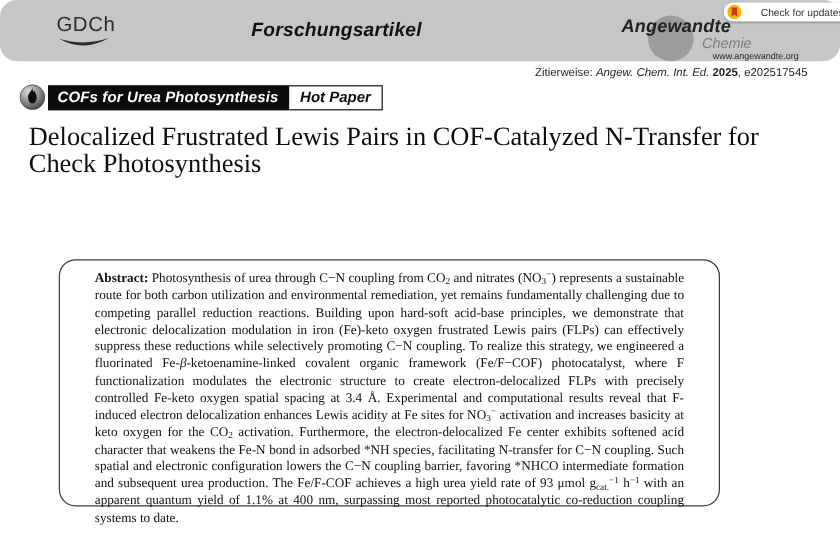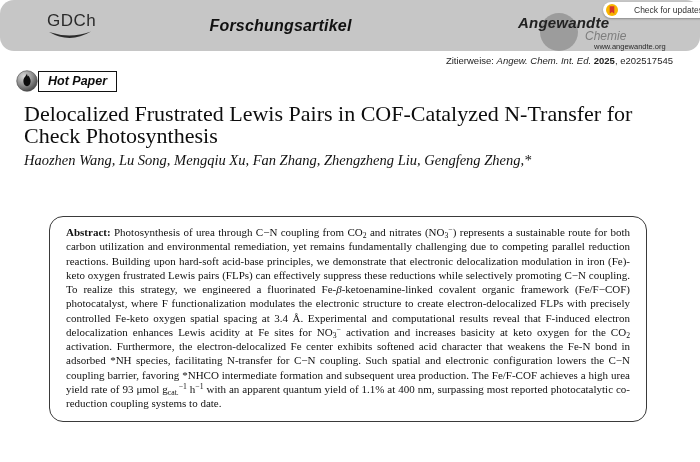--- a/index.html
+++ b/index.html
@@ -43,22 +43,22 @@
   
   .title { position:absolute; left:24px; top:103px; width:640px;
     font-family:"Liberation Serif", serif; font-weight:normal; font-size:22px;
     line-height:21.5px; color:#0d0d0d; }
   .title .tl { display:block; }
   .authors { position:absolute; left:24px; top:152px; width:640px;
     font-family:"Liberation Serif", serif; font-style:italic; font-size:14.5px;
     line-height:17px; color:#111; }
   .authors .al { display:block; }
   
-  .abs { position:absolute; left:49px; top:216px; width:598px; height:206px;
-    border:1.4px solid #3a3a3a; border-radius:14px; padding:8px 16px; background:#fff; }
+  .abs { position:absolute; left:49px; top:216px; width:551px; height:206px;
+    border:1.4px solid #3a3a3a; border-radius:14px; padding:8px 29px; background:#fff; }
   .abs-text { font-family:"Liberation Serif", serif; font-size:11px; line-height:14.25px;
     text-align:justify; color:#111; }
   .abs-text sub, .abs-text sup { font-size:70%; line-height:0; }
   .abs-text sub { vertical-align:-0.25em; }
   .abs-text sup { vertical-align:0.5em; }
 </style>
 </head>
 <body>
 
 <div class="page">
@@ -96,31 +96,33 @@
       <defs>
         <radialGradient id="sphereGrad" cx="0.35" cy="0.28" r="0.85">
           <stop offset="0" stop-color="#d9d9d9"></stop>
           <stop offset="0.5" stop-color="#8f8f8f"></stop>
           <stop offset="1" stop-color="#333333"></stop>
         </radialGradient>
       </defs>
       <circle cx="11" cy="11" r="10.3" fill="url(#sphereGrad)" stroke="#444" stroke-width="0.6"></circle>
       <path d="M11 3.6 C10.1 6.3 7.4 7.7 7.4 11 C7.4 13.9 9 16.2 11 16.2 C13 16.2 14.6 13.9 14.6 11 C14.6 9 13.4 7.3 12.5 5.5 C12.2 6.7 11.6 7.3 11 3.6 Z" fill="#0d0d0d"></path>
     </svg>
+    <div class="topic-black">
+      <span>COFs for Urea Photosynthesis</span>
+    </div>
     <div class="hot">
       <span>Hot Paper</span>
     </div>
   </div>
 
   <h1 class="title">
     <span class="tl">Delocalized Frustrated Lewis Pairs in COF-Catalyzed N-Transfer for</span>
     <span class="tl">Check Photosynthesis</span>
   </h1>
 
   <div class="authors">
-    <span class="al">Haozhen Wang, Lu Song, Mengqiu Xu, Fan Zhang, Zhengzheng Liu, Gengfeng Zheng,*</span>
   </div>
 
   <div class="abs">
     <p class="abs-text"><span style="font-weight: bold;">Abstract: </span><span>Photosynthesis of urea through C−N coupling from CO</span><sub>2</sub><span> and nitrates (NO</span><sub>3</sub><sup>−</sup><span>) represents a sustainable route for both carbon utilization and environmental remediation, yet remains fundamentally challenging due to competing parallel reduction reactions. Building upon hard-soft acid-base principles, we demonstrate that electronic delocalization modulation in iron (Fe)-keto oxygen frustrated Lewis pairs (FLPs) can effectively suppress these reductions while selectively promoting C−N coupling. To realize this strategy, we engineered a fluorinated Fe-</span><span style="font-style: italic;">β</span><span>-ketoenamine-linked covalent organic framework (Fe/F−COF) photocatalyst, where F functionalization modulates the electronic structure to create electron-delocalized FLPs with precisely controlled Fe-keto oxygen spatial spacing at 3.4 Å. Experimental and computational results reveal that F-induced electron delocalization enhances Lewis acidity at Fe sites for NO</span><sub>3</sub><sup>−</sup><span> activation and increases basicity at keto oxygen for the CO</span><sub>2</sub><span> activation. Furthermore, the electron-delocalized Fe center exhibits softened acid character that weakens the Fe-N bond in adsorbed *NH species, facilitating N-transfer for C−N coupling. Such spatial and electronic configuration lowers the C−N coupling barrier, favoring *NHCO intermediate formation and subsequent urea production. The Fe/F-COF achieves a high urea yield rate of 93 μmol g</span><sub>cat.</sub><sup>−1</sup><span> h</span><sup>−1</sup><span> with an apparent quantum yield of 1.1% at 400 nm, surpassing most reported photocatalytic co-reduction coupling systems to date.</span></p>
   </div>
 
 </div>
 
 </body></html>

